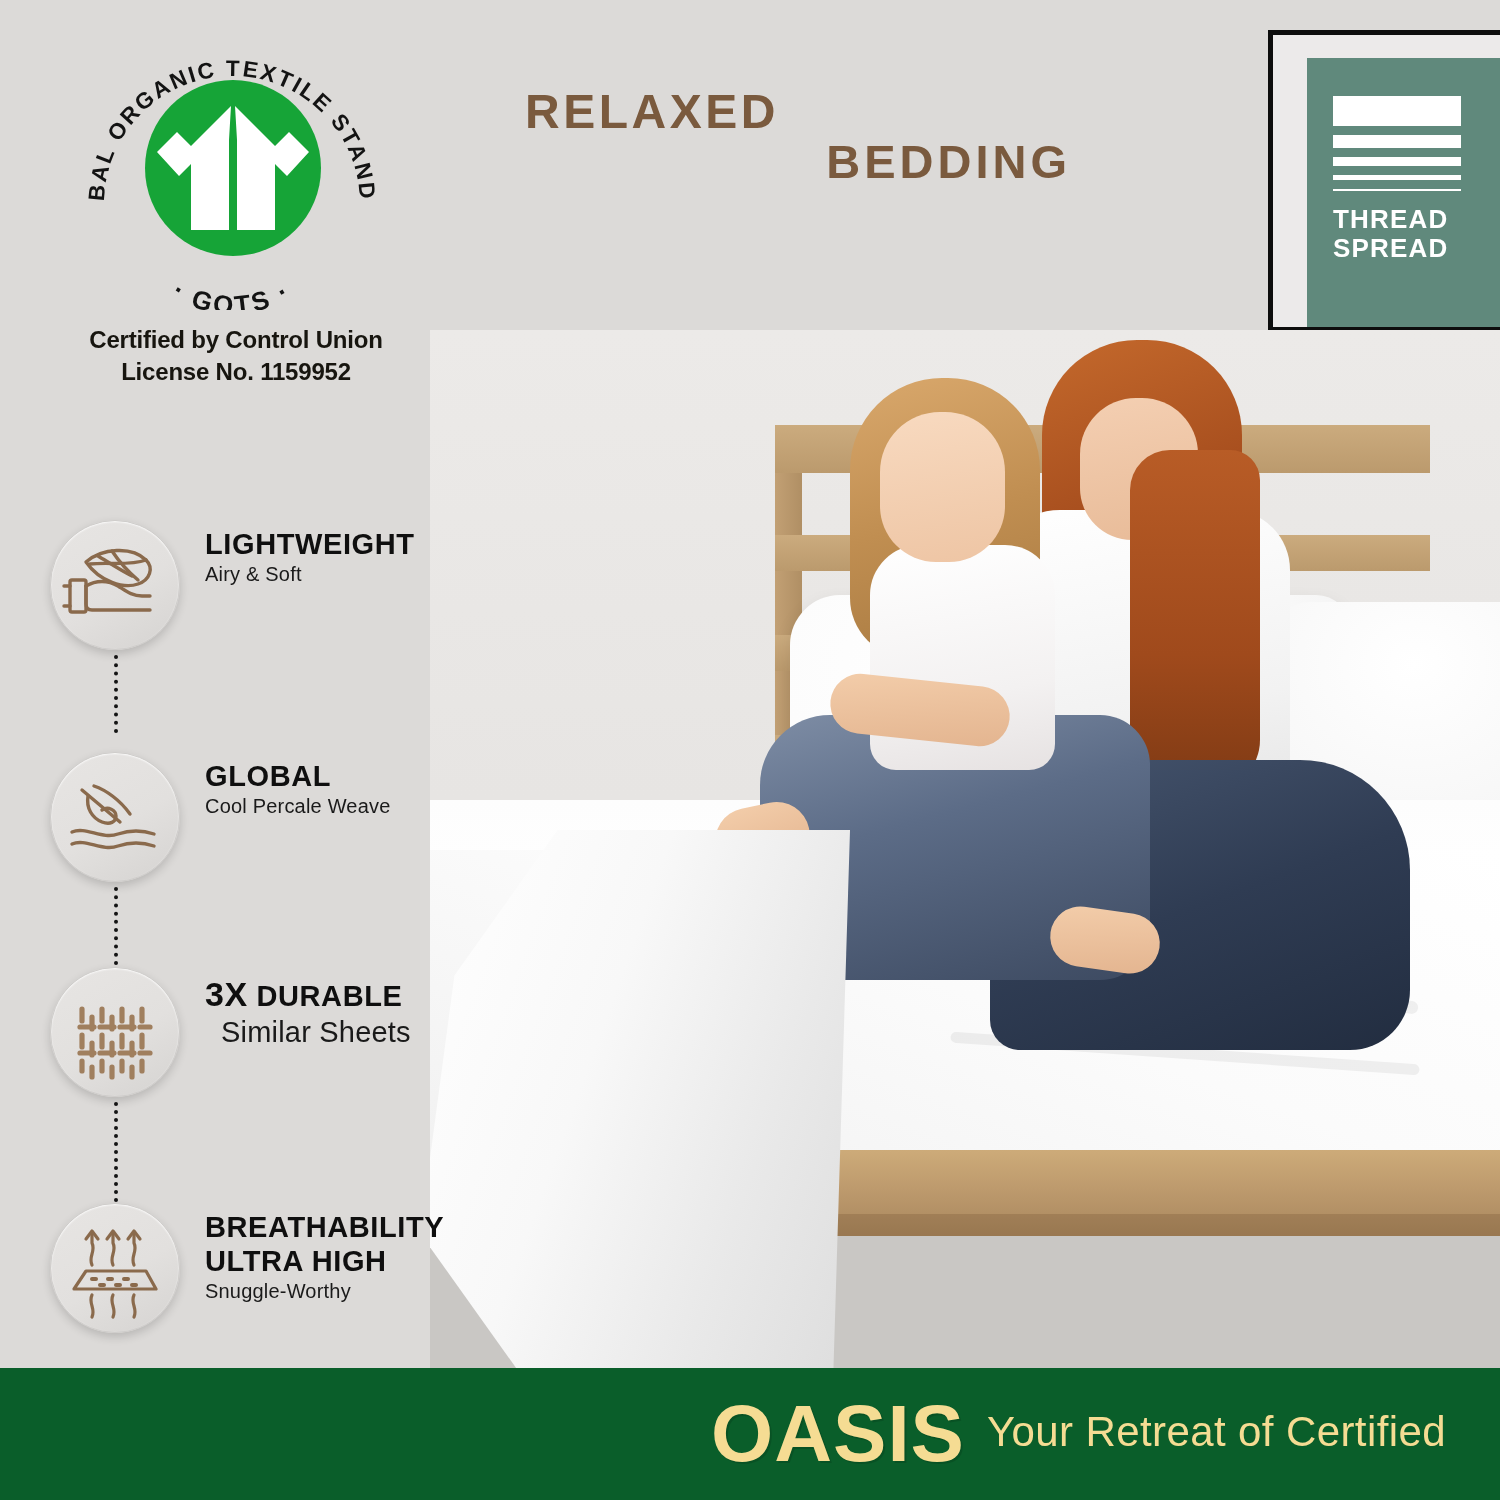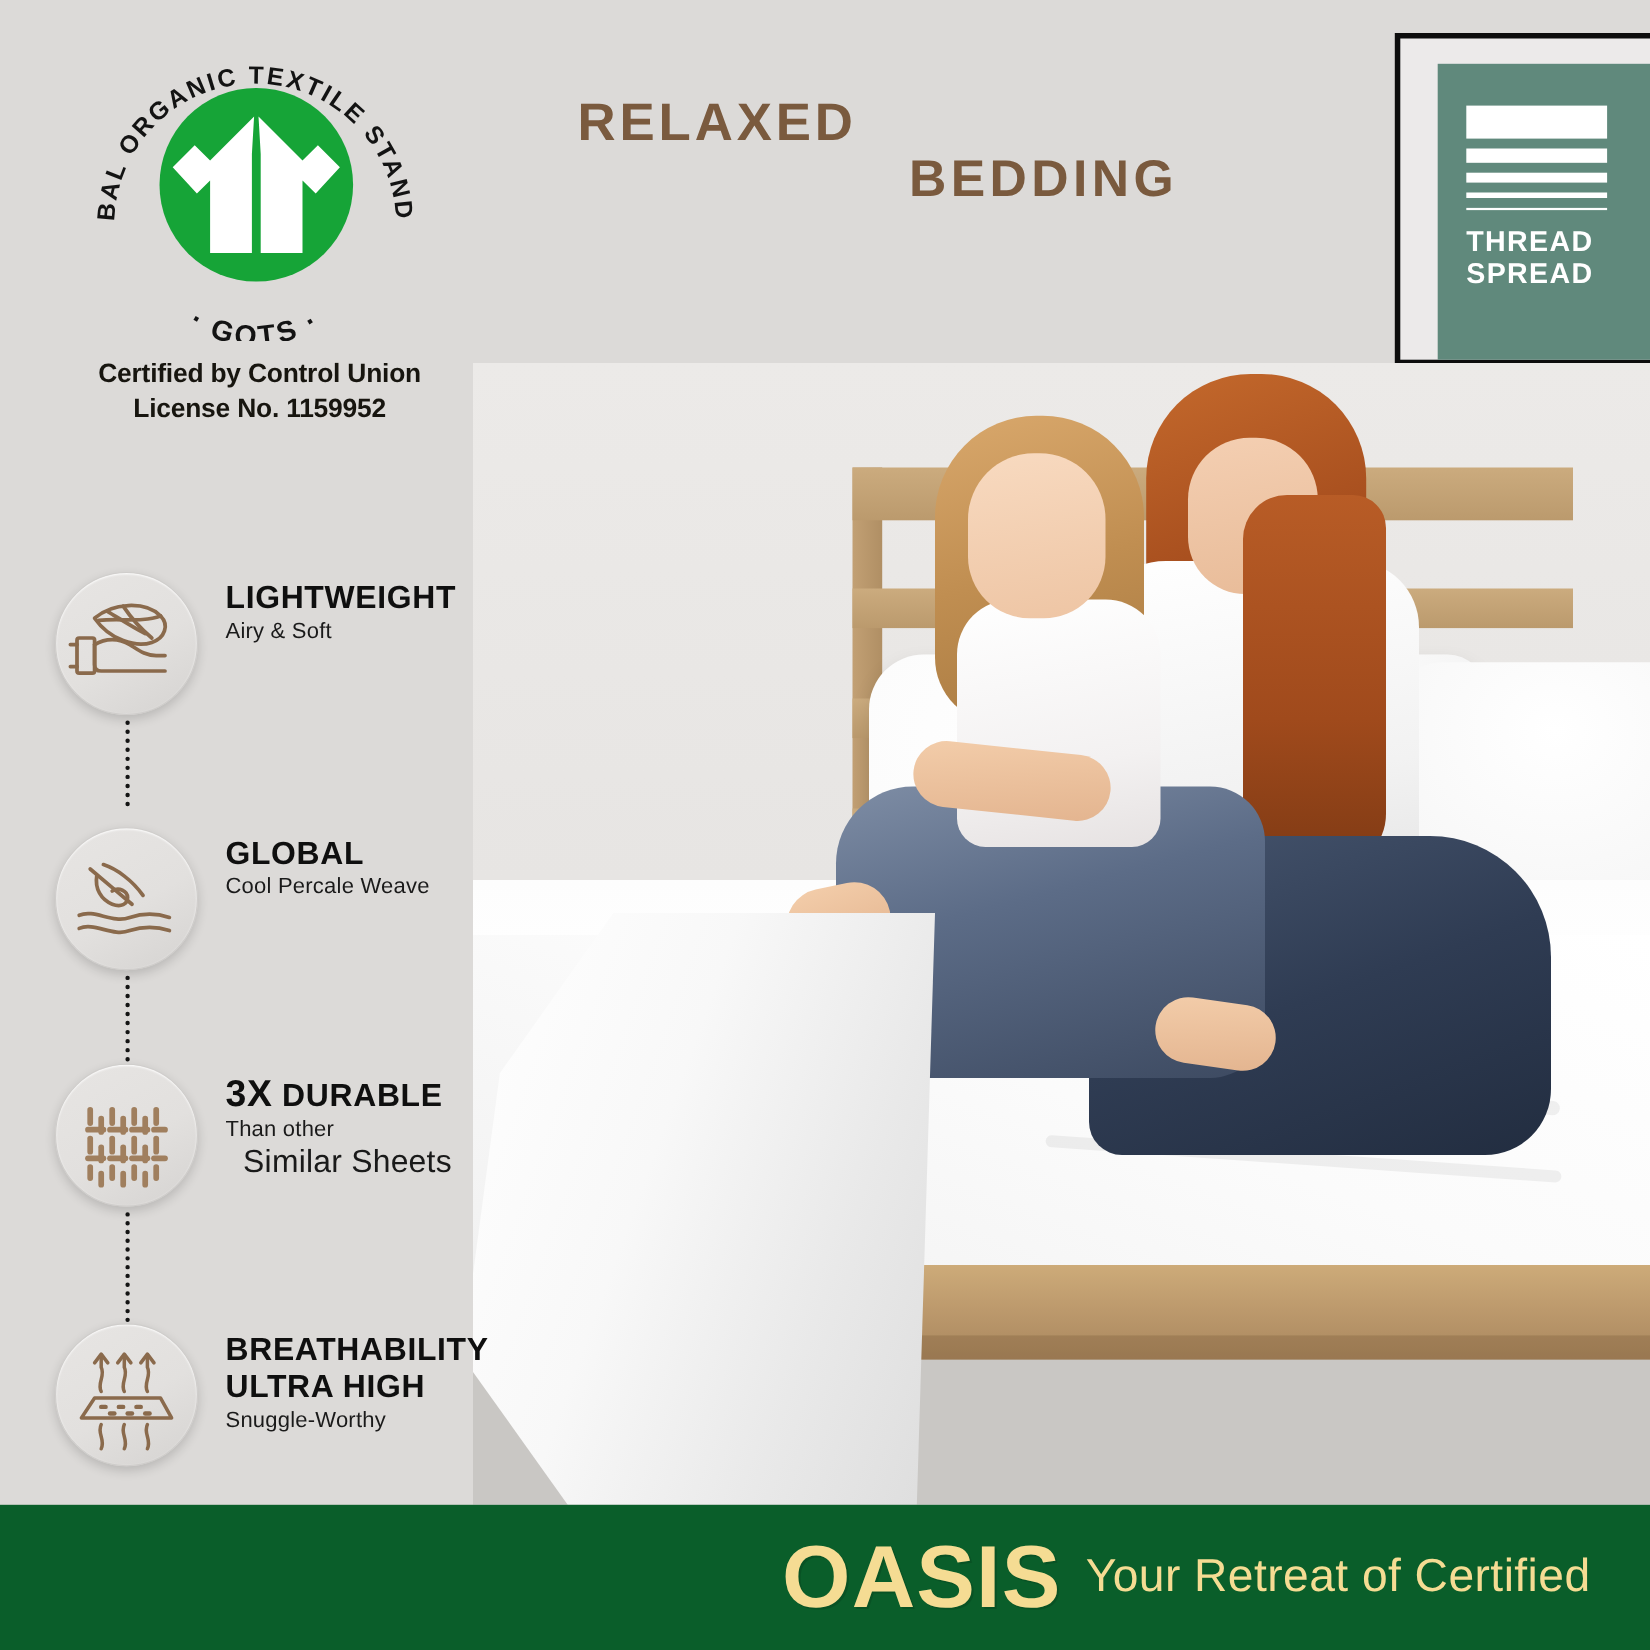--- a/index.html
+++ b/index.html
@@ -355,21 +355,20 @@
           <path d="M52 94 L52 104"></path>
           <path d="M72 94 L72 104"></path>
           <path d="M92 94 L92 104"></path>
         <path d="M42 100 L42 110"></path>
           <path d="M62 100 L62 110"></path>
           <path d="M82 100 L82 110"></path>
       </g>
     </svg>
     <div class="ftext">
       <div class="ftitle"><span class="big3x">3X</span> <span>DURABLE</span></div>
-      <div class="fsub">Than other</div>
       <div class="fsub2">Similar Sheets</div>
     </div>
   </div>
   <div class="dotline" style="top:1102px;height:100px;"></div>
 
   <div class="feature" style="top:1203px;">
     <div class="fcircle"></div>
     <svg class="ficon" viewBox="0 0 130 130">
       <g fill="none" stroke="#8a6a4c" stroke-width="3.2" stroke-linecap="round" stroke-linejoin="round">
         <path d="M42 62 C38 54 46 48 42 40 L42 30"></path>

